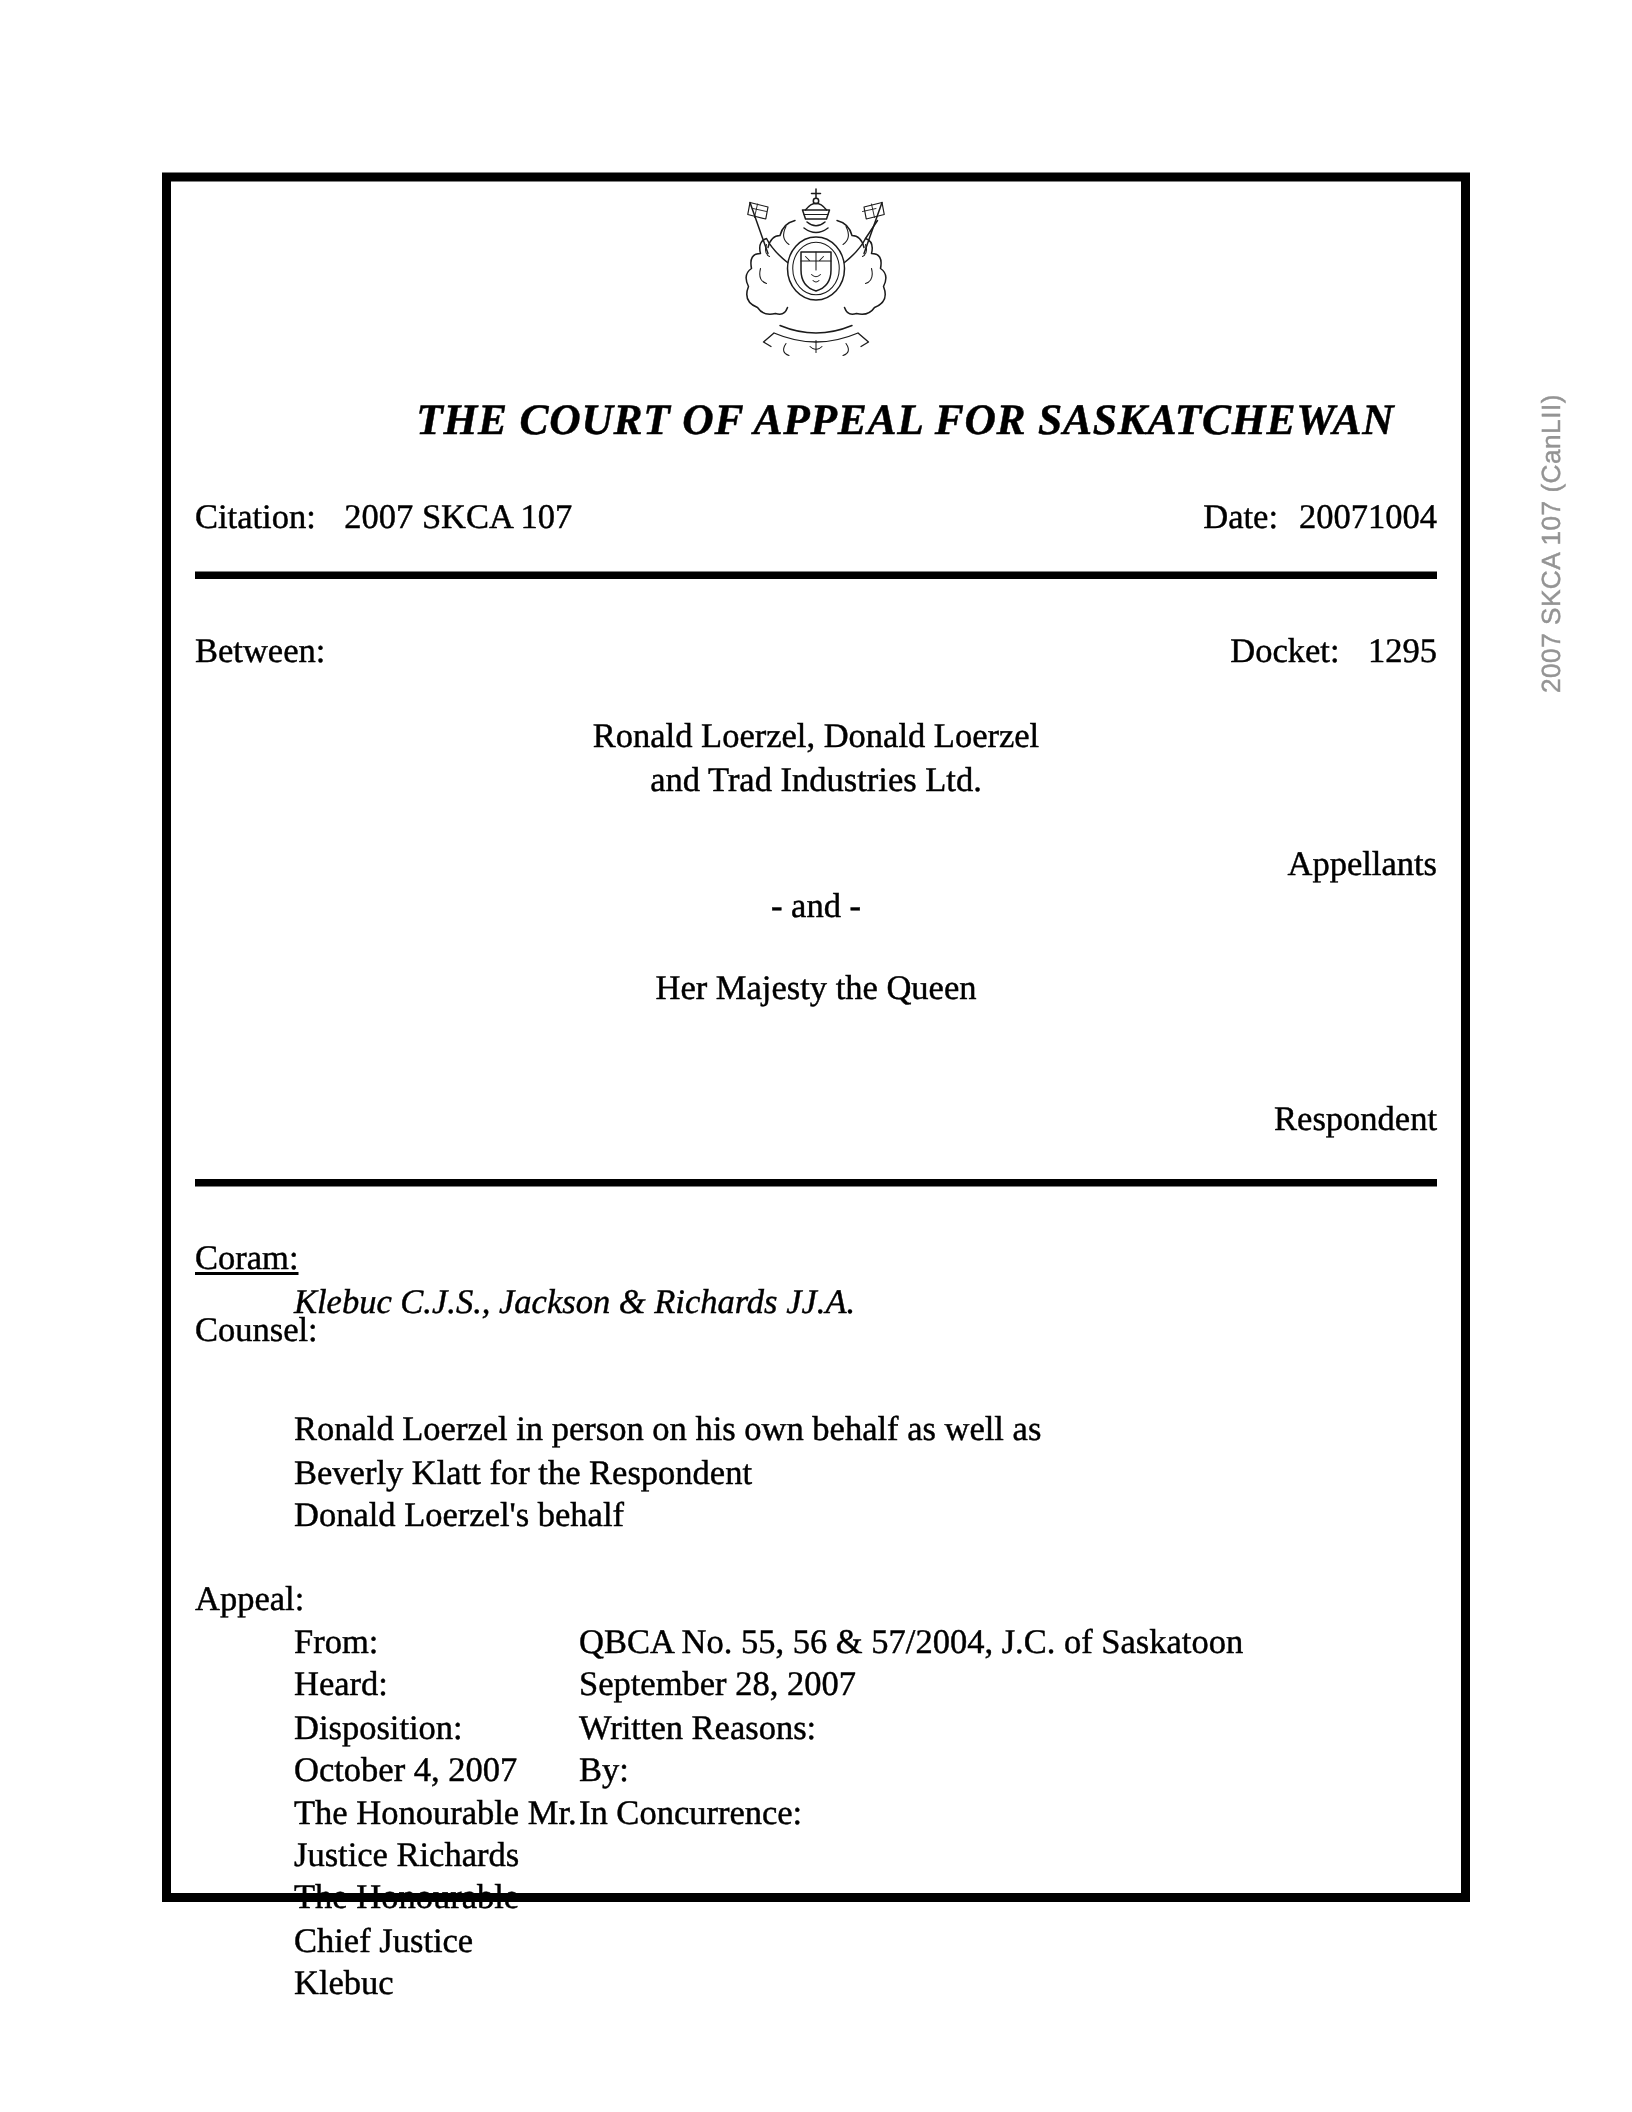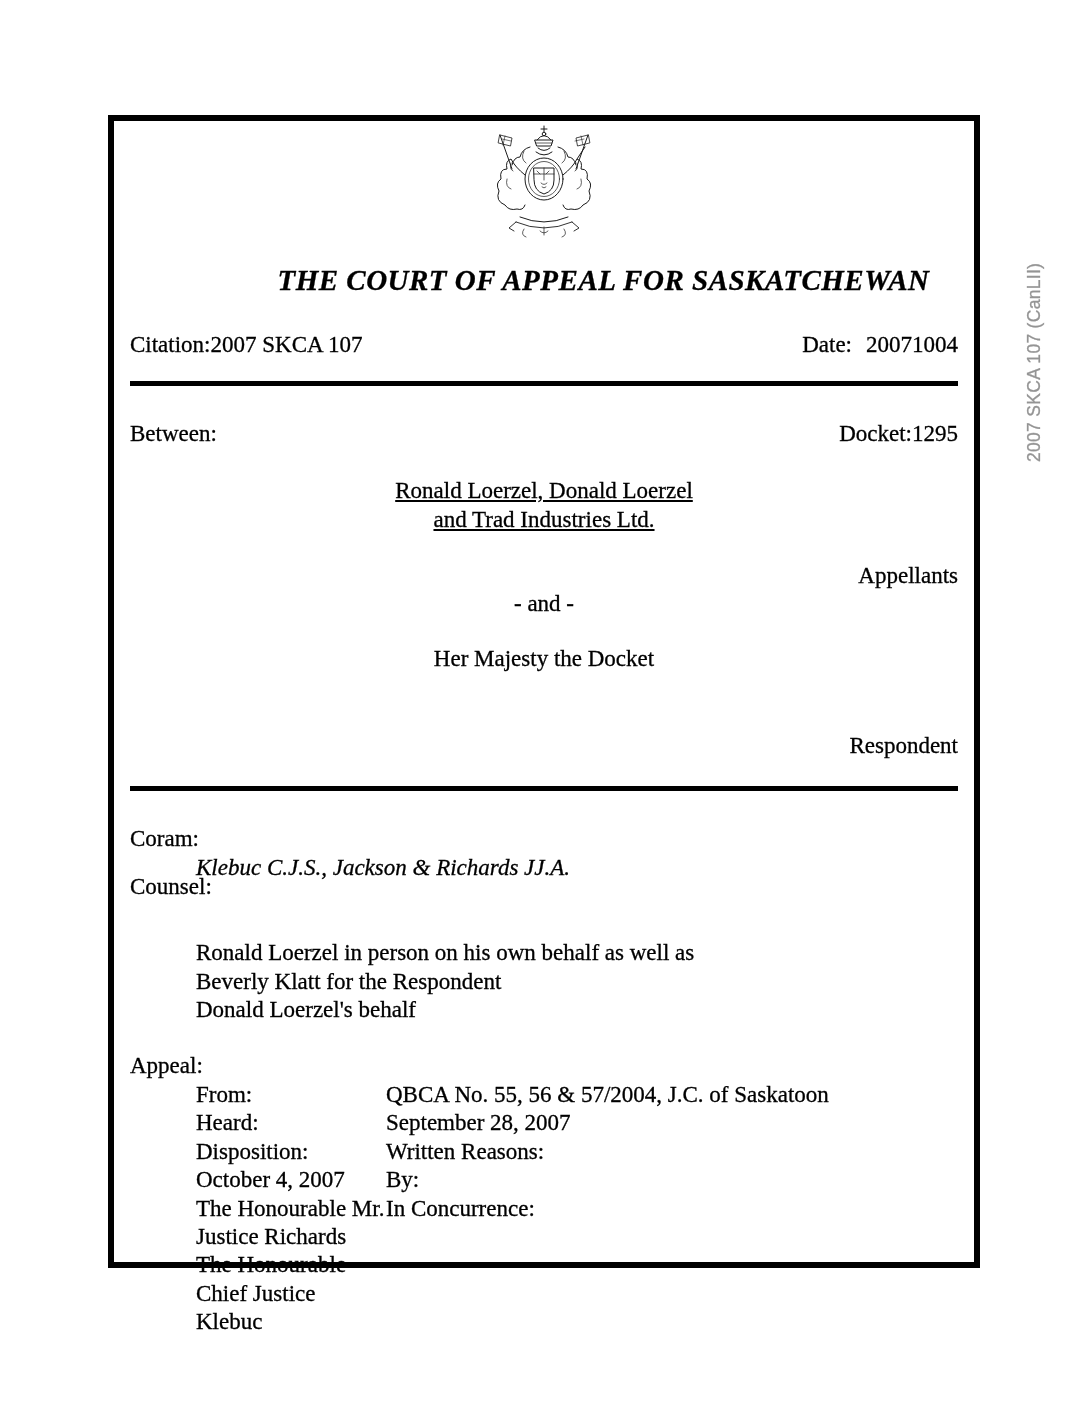--- a/index.html
+++ b/index.html
@@ -29,38 +29,38 @@
     position:absolute;left:130px;width:828px;
     display:flex;justify-content:space-between;
     font-size:23px;
   }
   .citation-row{top:332px;}
   .between-row{top:421px;}
   .rule{position:absolute;left:130px;width:828px;height:5px;background:#000;}
   .rule1{top:381px;}
   .rule2{top:786px;}
   .center-block{position:absolute;left:114px;width:860px;text-align:center;font-size:23px;}
-  .names{top:476px;line-height:29px;text-decoration:underline;}
+  .names{top:476px;line-height:29px;}
   .and-sep{top:591px;}
   .queen{top:646px;}
   .right-block{position:absolute;left:130px;width:828px;text-align:right;font-size:23px;}
   .appellants{top:563px;}
   .respondent{top:733px;}
   .sec-label{position:absolute;left:130px;font-size:23px;}
-  .coram-label{top:826px;}
+  .coram-label{top:826px;text-decoration:underline;}
   .coram-value{position:absolute;left:196px;top:855px;font-size:23px;font-style:italic;}
   .counsel-label{top:874px;}
   .counsel-lines{position:absolute;left:196px;top:939px;font-size:23px;line-height:28.6px;}
   .appeal-label{top:1053px;}
   .appeal-grid{
     position:absolute;left:196px;top:1081px;width:770px;
     display:grid;grid-template-columns:190px 1fr;
     font-size:23px;line-height:28.4px;
   }
-  .v7{margin-left:0;text-align:right;}
+  .v7{margin-left:19px;text-align:right;}
   .v14{margin-left:14px;text-align:right;}
   .watermark{
     position:absolute;left:1024px;top:262px;height:200px;
     writing-mode:vertical-rl;transform:rotate(180deg);
     font-family:"Liberation Sans",sans-serif;
     font-size:17.5px;letter-spacing:0.3px;white-space:nowrap;
     color:#949494;-webkit-text-stroke:0.3px #949494;
   }
 </style>
 </head>
@@ -126,21 +126,21 @@
 
   <div class="center-block names">
     <div>Ronald Loerzel, Donald Loerzel</div>
     <div>and Trad Industries Ltd.</div>
   </div>
 
   <div class="right-block appellants">Appellants</div>
 
   <div class="center-block and-sep">- and -</div>
 
-  <div class="center-block queen">Her Majesty the Docket</div>
+  <div class="center-block queen">Her Majesty the Queen</div>
 
   <div class="right-block respondent">Respondent</div>
 
   <div class="rule rule2"></div>
 
   <div class="sec-label coram-label">Coram:</div>
   <div class="coram-value">Klebuc C.J.S., Jackson &amp; Richards JJ.A.</div>
 
   <div class="sec-label counsel-label">Counsel:</div>
   <div class="counsel-lines">

